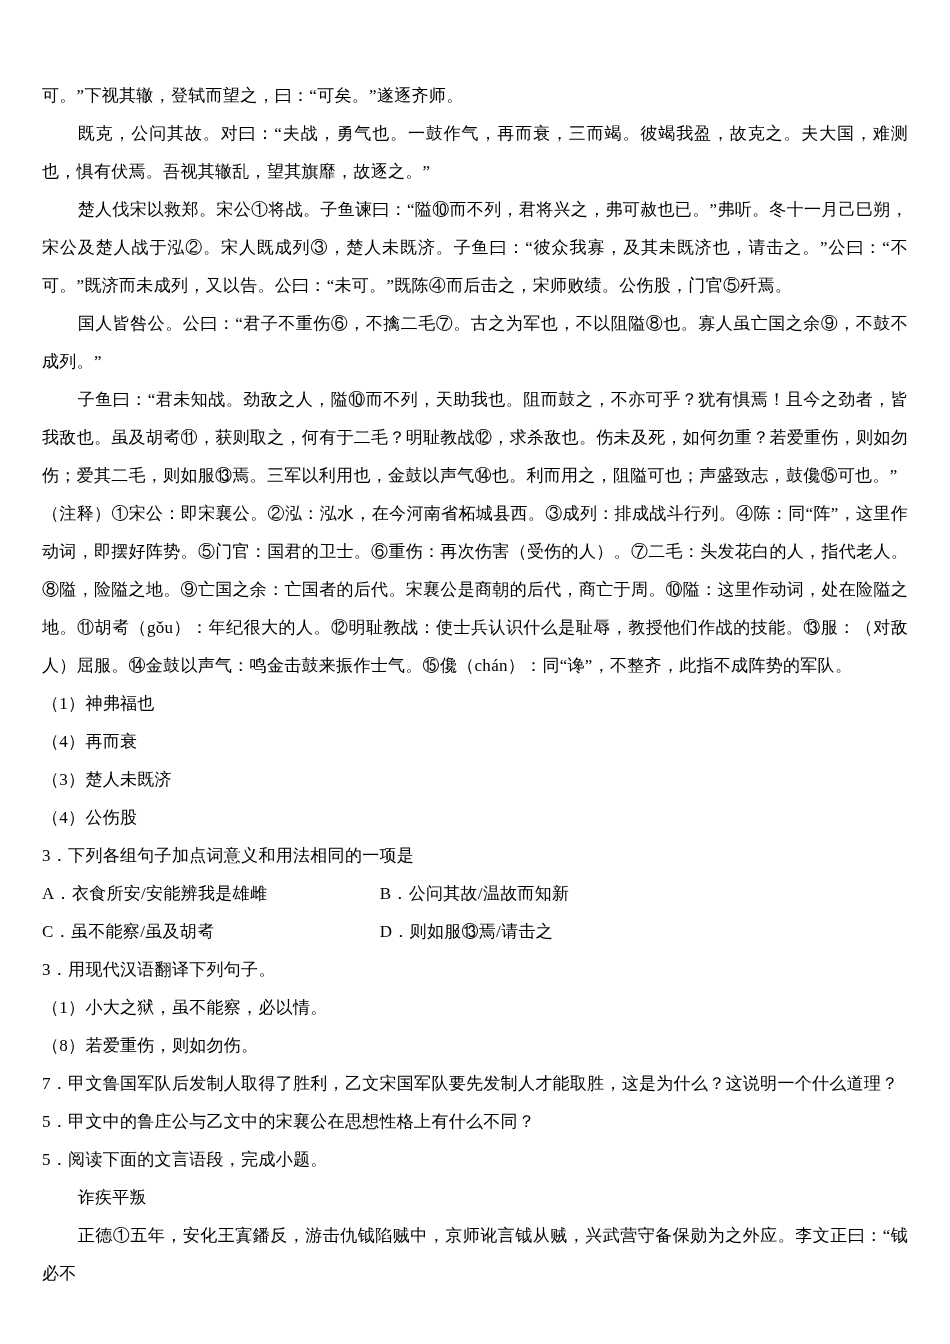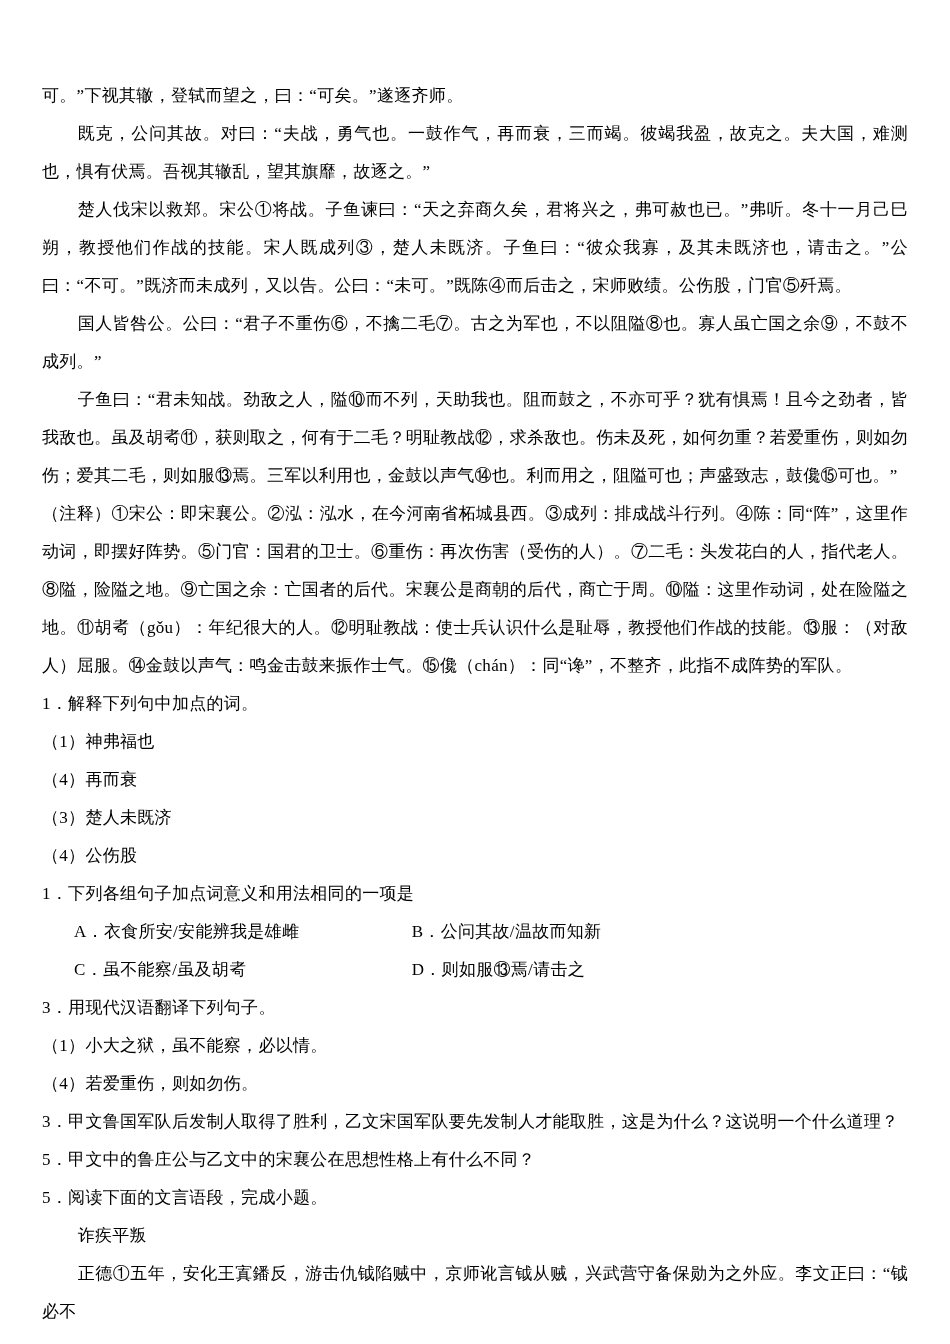--- a/index.html
+++ b/index.html
@@ -30,21 +30,20 @@
     letter-spacing: 0.3px;
     word-break: break-all;
   }
   .indent {
     text-indent: 2.1em;
     font-family: Liberation Serif, serif;
   }
   .opt-left {
     display: inline-block;
     width: 39%;
-    margin-left: 32px;
   }
   .highlight-mark {
     position: absolute;
     left: 440px;
     top: 398px;
     width: 22px;
     height: 18px;
     border-radius: 50%;
     opacity: 0.75;
     z-index: -1;
@@ -52,40 +51,39 @@
 </style>
 </head>
 <body>
 
 <div class="page">
 
   <span class="highlight-mark" style="background-color:#e3bf55"></span>
 
   <p class="para">可。”下视其辙，登轼而望之，曰：“可矣。”遂逐齐师。</p>
   <p class="para indent">既克，公问其故。对曰：“夫战，勇气也。一鼓作气，再而衰，三而竭。彼竭我盈，故克之。夫大国，难测也，惧有伏焉。吾视其辙乱，望其旗靡，故逐之。”</p>
-  <p class="para indent">楚人伐宋以救郑。宋公①将战。子鱼谏曰：“天之弃商久矣，君将兴之，弗可赦也已。”弗听。冬十一月己巳朔，教授他们作战的技能。宋人既成列③，楚人未既济。子鱼曰：“彼众我寡，及其未既济也，请击之。”公曰：“不可。”既济而未成列，又以告。公曰：“未可。”既陈④而后击之，宋师败绩。公伤股，门官⑤歼焉。</p>
+  <p class="para indent">楚人伐宋以救郑。宋公①将战。子鱼谏曰：“隘⑩而不列，君将兴之，弗可赦也已。”弗听。冬十一月己巳朔，宋公及楚人战于泓②。宋人既成列③，楚人未既济。子鱼曰：“彼众我寡，及其未既济也，请击之。”公曰：“不可。”既济而未成列，又以告。公曰：“未可。”既陈④而后击之，宋师败绩。公伤股，门官⑤歼焉。</p>
   <p class="para indent">国人皆咎公。公曰：“君子不重伤⑥，不擒二毛⑦。古之为军也，不以阻隘⑧也。寡人虽亡国之余⑨，不鼓不成列。”</p>
   <p class="para indent">子鱼曰：“君未知战。劲敌之人，隘⑩而不列，天助我也。阻而鼓之，不亦可乎？犹有惧焉！且今之劲者，皆我敌也。虽及胡耇⑪，获则取之，何有于二毛？明耻教战⑫，求杀敌也。伤未及死，如何勿重？若爱重伤，则如勿伤；爱其二毛，则如服⑬焉。三军以利用也，金鼓以声气⑭也。利而用之，阻隘可也；声盛致志，鼓儳⑮可也。”</p>
   <p class="para">（注释）①宋公：即宋襄公。②泓：泓水，在今河南省柘城县西。③成列：排成战斗行列。④陈：同“阵”，这里作动词，即摆好阵势。⑤门官：国君的卫士。⑥重伤：再次伤害（受伤的人）。⑦二毛：头发花白的人，指代老人。⑧隘，险隘之地。⑨亡国之余：亡国者的后代。宋襄公是商朝的后代，商亡于周。⑩隘：这里作动词，处在险隘之地。⑪胡耇（gǒu）：年纪很大的人。⑫明耻教战：使士兵认识什么是耻辱，教授他们作战的技能。⑬服：（对敌人）屈服。⑭金鼓以声气：鸣金击鼓来振作士气。⑮儳（chán）：同“谗”，不整齐，此指不成阵势的军队。</p>
 
-  <p class="para">1．解释下列句中加点的词。</p>
   <p class="para">（1）神弗福也</p>
   <p class="para">（4）再而衰</p>
   <p class="para">（3）楚人未既济</p>
   <p class="para">（4）公伤股</p>
 
-  <p class="para">1．下列各组句子加点词意义和用法相同的一项是</p>
+  <p class="para">3．下列各组句子加点词意义和用法相同的一项是</p>
 
   <p class="para"><span class="opt-left">A．衣食所安/安能辨我是雄雌</span><span>B．公问其故/温故而知新</span></p>
 
   <p class="para"><span class="opt-left">C．虽不能察/虽及胡耇</span><span>D．则如服⑬焉/请击之</span></p>
 
   <p class="para">3．用现代汉语翻译下列句子。</p>
   <p class="para">（1）小大之狱，虽不能察，必以情。</p>
-  <p class="para">（4）若爱重伤，则如勿伤。</p>
-  <p class="para">3．甲文鲁国军队后发制人取得了胜利，乙文宋国军队要先发制人才能取胜，这是为什么？这说明一个什么道理？</p>
+  <p class="para">（8）若爱重伤，则如勿伤。</p>
+  <p class="para">7．甲文鲁国军队后发制人取得了胜利，乙文宋国军队要先发制人才能取胜，这是为什么？这说明一个什么道理？</p>
   <p class="para">5．甲文中的鲁庄公与乙文中的宋襄公在思想性格上有什么不同？</p>
   <p class="para">5．阅读下面的文言语段，完成小题。</p>
 
   <p class="para indent">诈疾平叛</p>
   <p class="para indent">正德①五年，安化王寘鐇反，游击仇钺陷贼中，京师讹言钺从贼，兴武营守备保勋为之外应。李文正曰：“钺必不</p>
 
 </div>
 
 </body></html>

